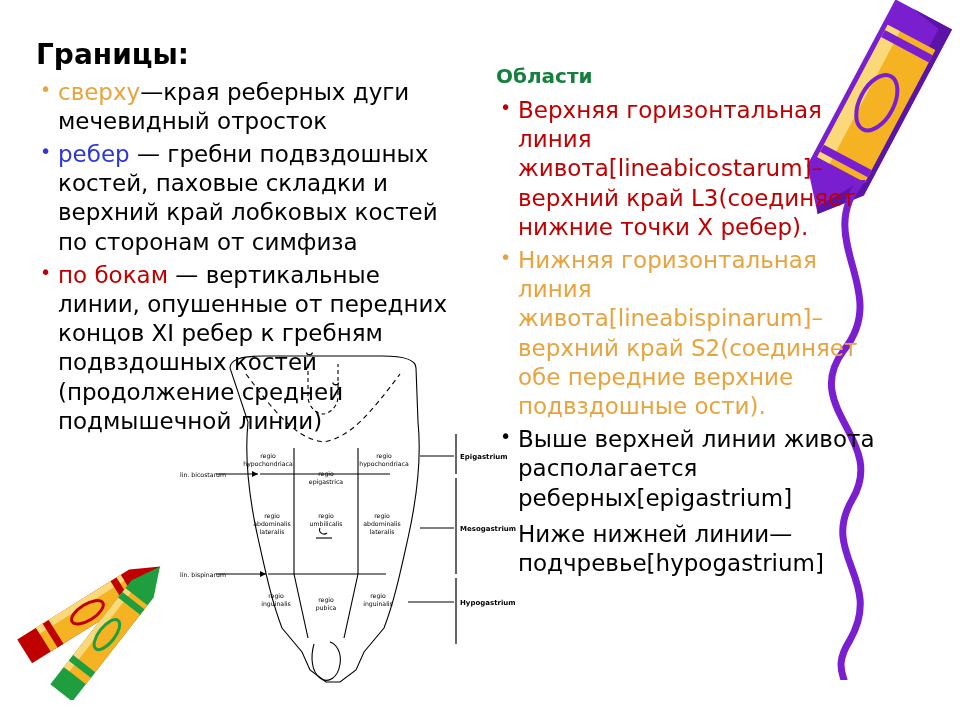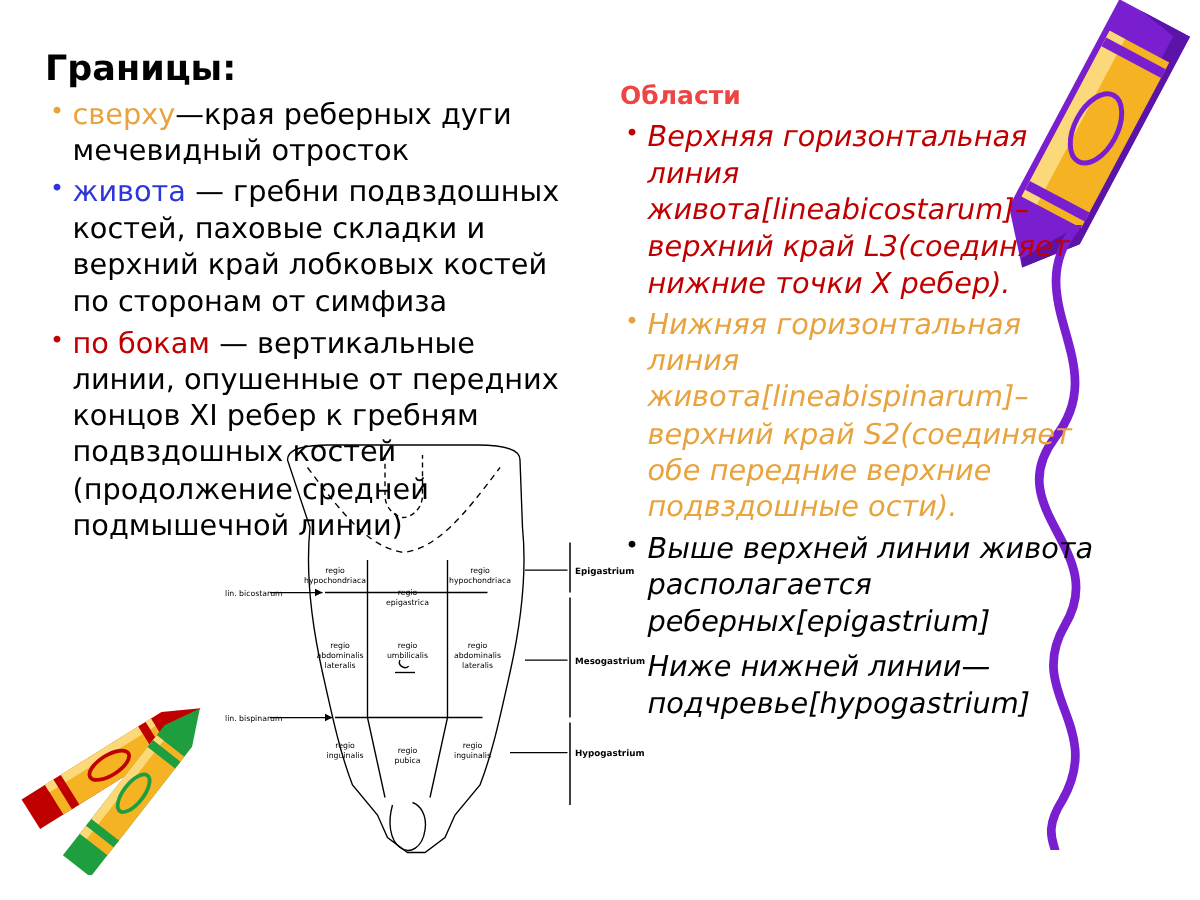--- a/index.html
+++ b/index.html
@@ -44,21 +44,21 @@
   .heading {
     font-size: 28px;
     font-weight: bold;
     color: #000000;
     margin: 0 0 6px 0;
     line-height: 1.2;
   }
   .heading-right {
     font-size: 20px;
     font-weight: bold;
-    color: #ef4444;
+    color: #15803d;
     margin: 0 0 8px 0;
     line-height: 1.2;
   }
 
   ul.bullets {
     list-style: none;
     margin: 0;
     padding: 0;
   }
   ul.bullets > li {
@@ -85,21 +85,20 @@
   .t-orange { color: #E8A33D; }
   .t-blue   { color: #2D36D8; }
   .t-red    { color: #C00000; }
   .t-black  { color: #000000; }
 
   .right-list > li {
     font-size: 17.5px;
     line-height: 1.30;
     margin-bottom: 7px;
     padding-left: 22px;
-    font-style: italic;
   }
   .right-list > li::before { font-size: 18px; }
 
   .sub-line {
     display: block;
     margin-top: 7px;
   }
 
   
   .figure {
@@ -167,21 +166,21 @@
     </svg>
   </div>
 
   <div class="col-left">
     <div class="heading">Границы:</div>
     <ul class="bullets">
       <li class="b-orange">
         <span class="t-orange">сверху</span><span class="t-black">—края реберных дуги мечевидный отросток</span>
       </li>
       <li class="b-blue">
-        <span class="t-blue">живота</span><span class="t-black"> — гребни подвздошных костей, паховые складки и верхний край лобковых костей по сторонам от симфиза</span>
+        <span class="t-blue">ребер</span><span class="t-black"> — гребни подвздошных костей, паховые складки и верхний край лобковых костей по сторонам от симфиза</span>
       </li>
       <li class="b-red">
         <span class="t-red">по бокам</span><span class="t-black"> — вертикальные линии, опушенные от передних концов XI ребер к гребням подвздошных костей (продолжение средней подмышечной линии)</span>
       </li>
     </ul>
   </div>
 
   <div class="col-right">
     <div class="heading-right">Области</div>
     <ul class="bullets right-list">

